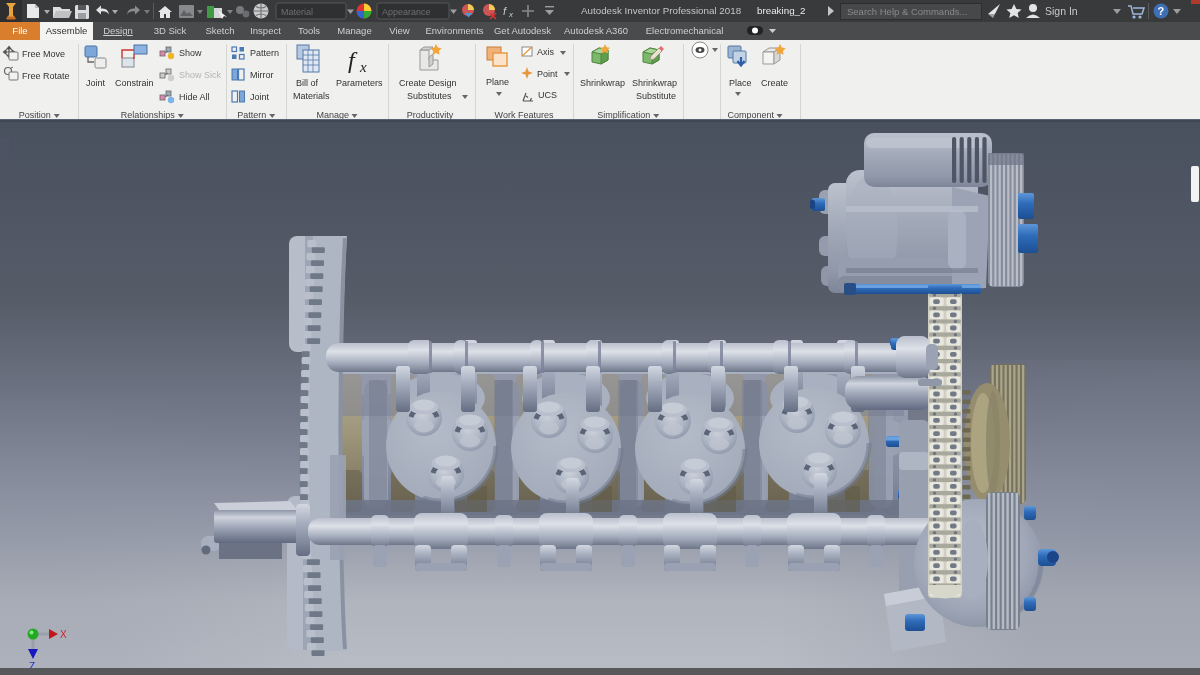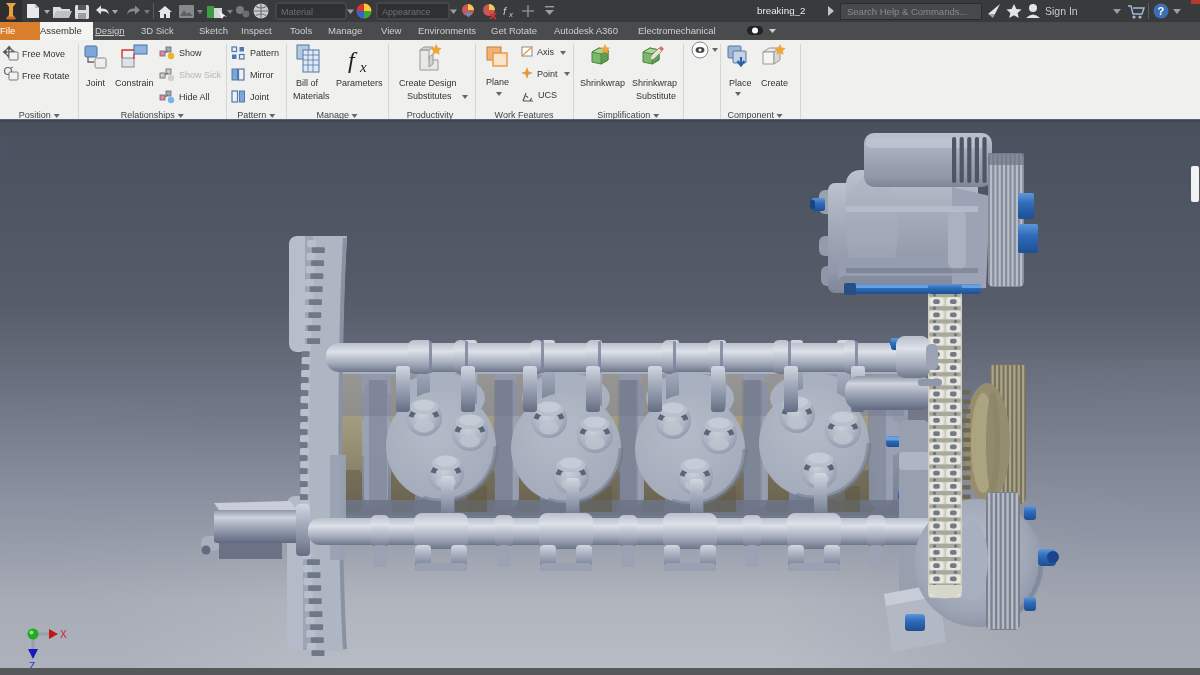--- a/index.html
+++ b/index.html
@@ -4,21 +4,21 @@
 html,body{width:1200px;height:675px;overflow:hidden;background:#8a90a0;
 font-family:"Liberation Sans",sans-serif;-webkit-font-smoothing:antialiased}
 #app{position:relative;width:1200px;height:675px}
 .abs{position:absolute}
 #titlebar{left:0;top:0;width:1200px;height:22px;background:#393a3c}
 #tabbar{left:0;top:22px;width:1200px;height:18px;background:#4a4b4d}
 #ribbon{left:0;top:40px;width:1200px;height:79px;background:#f0f0ef}
 #ribbonedge{left:0;top:119px;width:1200px;height:3px;background:#3f4656;border-top:1px solid #5a6172}
 #statusbar{left:0;top:668px;width:1200px;height:7px;background:#57585a}
 .tb-txt{color:#c4c5c6;font-size:9.8px;line-height:22px}
-.tab{position:absolute;top:0;height:18px;color:#cfd0d1;font-size:9.5px;line-height:18px;text-align:left}
+.tab{position:absolute;top:0;height:18px;color:#cfd0d1;font-size:9.5px;line-height:18px;text-align:center}
 .rlab{position:absolute;font-size:9px;color:#333;white-space:nowrap}
 .glab{position:absolute;font-size:9px;color:#444;white-space:nowrap}
 .gsep{position:absolute;top:44px;width:1px;height:112px;background:#d5d5d3}
 .caret{display:inline-block;width:0;height:0;border-left:3px solid transparent;border-right:3px solid transparent;border-top:4px solid #666;vertical-align:middle}
 </style></head><body>
 <div id="app">
 <div class="abs" id="titlebar">
 <svg width="1200" height="22" style="position:absolute;left:0;top:0">
 <rect x="0" y="0" width="22" height="22" fill="#2e2e30"></rect>
 <path d="M6 3 h10 l-3 4 v8 l3 4 H6 l3-4 V7 Z" fill="#e8a33d"></path>
@@ -64,20 +64,21 @@
         <path d="M465 13 l3.5 4.5 l3.5 -4.5 Z" fill="#49d"></path>
 <circle cx="489" cy="10" r="6" fill="#c55"></circle>
         <path d="M489 4 a6 6 0 0 1 6 6 h-6 Z" fill="#ec5"></path>
         <path d="M490 13 l6 6 M496 13 l-6 6" stroke="#d33" stroke-width="1.6"></path>
 <text x="503" y="15" font-size="11" font-style="italic" fill="#c9cacb">f</text>
         <text x="509" y="17" font-size="8" font-style="italic" fill="#c9cacb">x</text>
 <path d="M528 5 v12 M522 11 h12" stroke="#88898b" stroke-width="1.6"></path>
 <rect x="545" y="6" width="9" height="1.4" fill="#9c9da0"></rect>
         <path d="M545 10 l4.5 5 l4.5 -5 Z" fill="#9c9da0"></path>
 </svg>
+<div class="abs tb-txt" style="left:581px;top:0">Autodesk Inventor Professional 2018</div>
 <div class="abs tb-txt" style="left:757px;top:0;color:#e9eaeb">breaking_2</div>
 <div class="abs" style="left:828px;top:6px;width:0;height:0;border-top:5px solid transparent;border-bottom:5px solid transparent;border-left:6px solid #c4c5c6"></div>
 <div class="abs" style="left:840px;top:2.5px;width:142px;height:17px;background:#47484a;border:1px solid #2c2d2f;color:#898a8c;font-size:9.5px;line-height:15px;padding-left:6px">Search Help &amp; Commands...</div>
 <svg width="215" height="22" style="position:absolute;left:985px;top:0">
 <path d="M3 14 L15 4 L10 14 Z" fill="#e3e4e5"></path>
         <path d="M3 14 L10 14 L8 18 Z" fill="#9fa0a2"></path>
 <path d="M29 4 l2.4 5 5.2 .5 -4 3.4 1.2 5.1 -4.8 -2.8 -4.8 2.8 1.2 -5.1 -4 -3.4 5.2 -.5 Z" fill="#e3e4e5"></path>
 <circle cx="48" cy="8" r="4" fill="#e3e4e5"></circle>
         <path d="M41 18 q7 -7 14 0 Z" fill="#e3e4e5"></path>
 <text x="60" y="15" font-size="10.5" fill="#c9cacb">Sign In</text>
@@ -96,21 +97,21 @@
 <div class="tab" style="left:0px;width:40px;background:#d97e2d;color:#fff;">File</div>
 <div class="tab" style="left:40px;width:53px;background:#f4f4f3;color:#333;">Assemble</div>
 <div class="tab" style="left:95px;width:46px;text-decoration:underline;">Design</div>
 <div class="tab" style="left:141px;width:58px;">3D Sick</div>
 <div class="tab" style="left:199px;width:42px;">Sketch</div>
 <div class="tab" style="left:241px;width:49px;">Inspect</div>
 <div class="tab" style="left:290px;width:38px;">Tools</div>
 <div class="tab" style="left:328px;width:53px;">Manage</div>
 <div class="tab" style="left:381px;width:37px;">View</div>
 <div class="tab" style="left:418px;width:73px;">Environments</div>
-<div class="tab" style="left:491px;width:63px;">Get Rotate</div>
+<div class="tab" style="left:491px;width:63px;">Get Autodesk</div>
 <div class="tab" style="left:554px;width:84px;">Autodesk A360</div>
 <div class="tab" style="left:638px;width:93px;">Electromechanical</div>
 <div class="abs" style="left:0;top:18px;width:40px;height:2px;background:#e8a33d"></div>
 <svg width="40" height="18" style="position:absolute;left:745px;top:0">
         <rect x="2" y="4" width="16" height="9" rx="4.5" fill="#222"></rect>
         <circle cx="10" cy="8.5" r="3" fill="#fff"></circle>
         <path d="M24 7 l3.5 4 l3.5 -4 Z" fill="#cfd0d1"></path>
       </svg>
 </div>
 <div class="abs" id="ribbon"></div>

